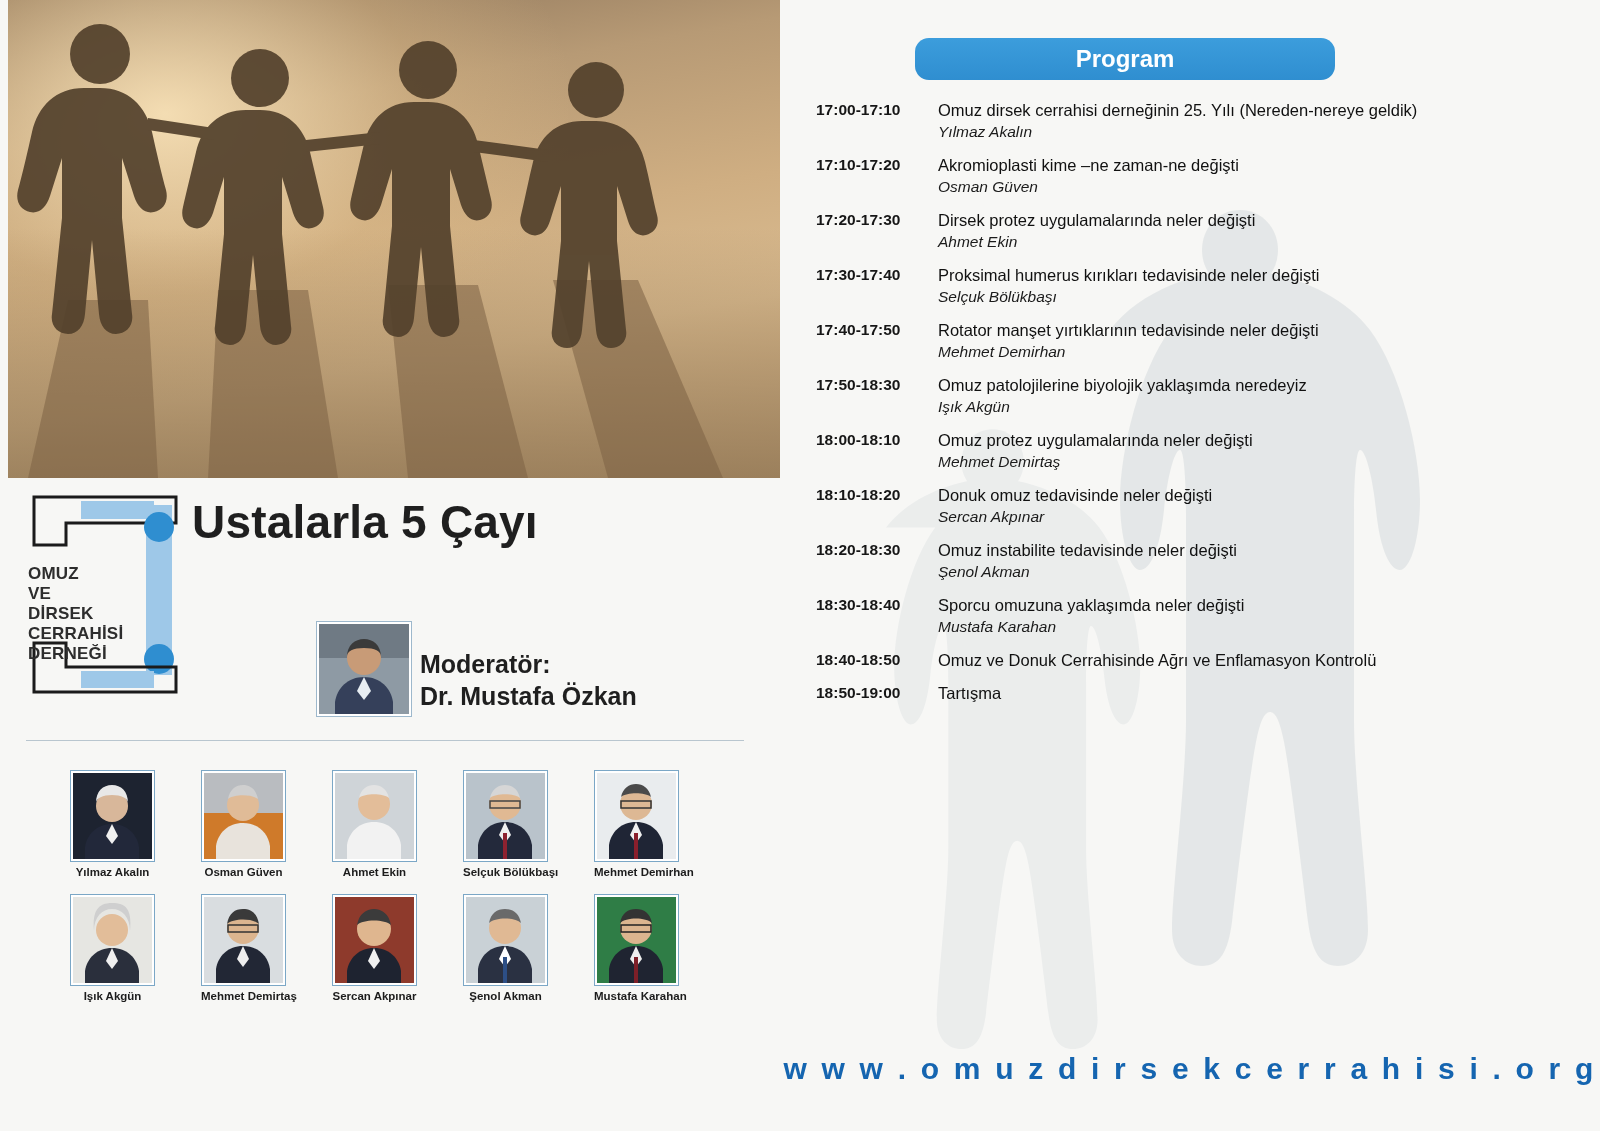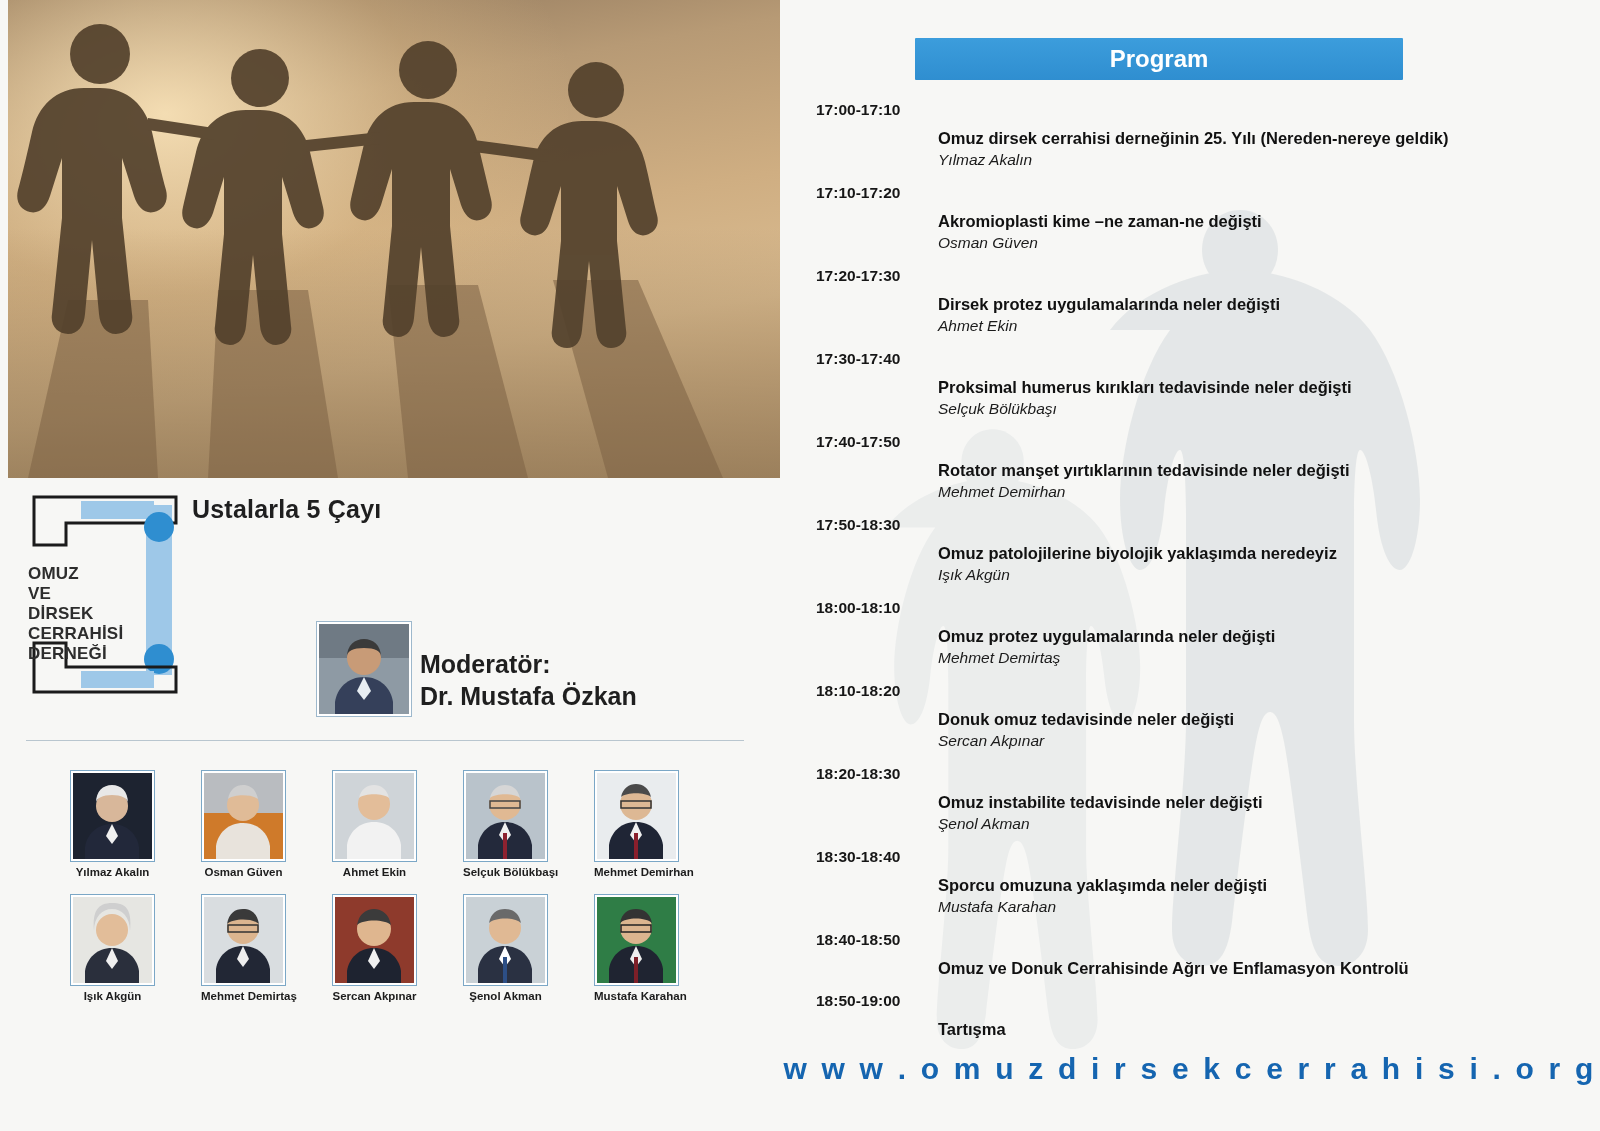--- a/index.html
+++ b/index.html
@@ -93,21 +93,21 @@
     font-weight: 700;
     line-height: 20px;
     color: #2d2d2d;
     letter-spacing: 0.2px;
   }
 
   .title-main {
     position: absolute;
     left: 192px;
     top: 495px;
-    font-size: 25px;
+    font-size: 46px;
     font-weight: 700;
     color: #1f1f1f;
     letter-spacing: 0.2px;
   }
   .date-bar {
     position: absolute;
     left: 208px;
     top: 558px;
     width: 533px;
     height: 36px;
@@ -191,24 +191,24 @@
     position: absolute;
     left: 780px;
     top: 0;
     width: 820px;
     height: 1131px;
   }
   .program-header {
     position: absolute;
     left: 135px;
     top: 38px;
-    width: 488px;
+    width: 420px;
     height: 42px;
     background: linear-gradient(180deg, #3c9ddc 0%, #2f8ed0 100%);
-    border-radius: 1px;
+    border-radius: 14px;
     color: #fff;
     font-size: 24px;
     font-weight: 700;
     display: flex;
     align-items: center;
     justify-content: center;
   }
 
   .program-list {
     position: absolute;
@@ -226,24 +226,23 @@
     flex: 0 0 122px;
     font-size: 15.5px;
     font-weight: 700;
     color: #161616;
     padding-top: 1px;
     white-space: nowrap;
   }
   .prog-body { flex: 1; }
   .prog-title {
     font-size: 16.5px;
-    font-weight: 700;
+    font-weight: 400;
     color: #111;
     line-height: 20px;
-    margin-top: 28px;
   }
   .prog-speaker {
     font-size: 15.5px;
     font-style: italic;
     color: #1b1b1b;
     line-height: 20px;
     margin-top: 2px;
   }
 
   .web-url {

